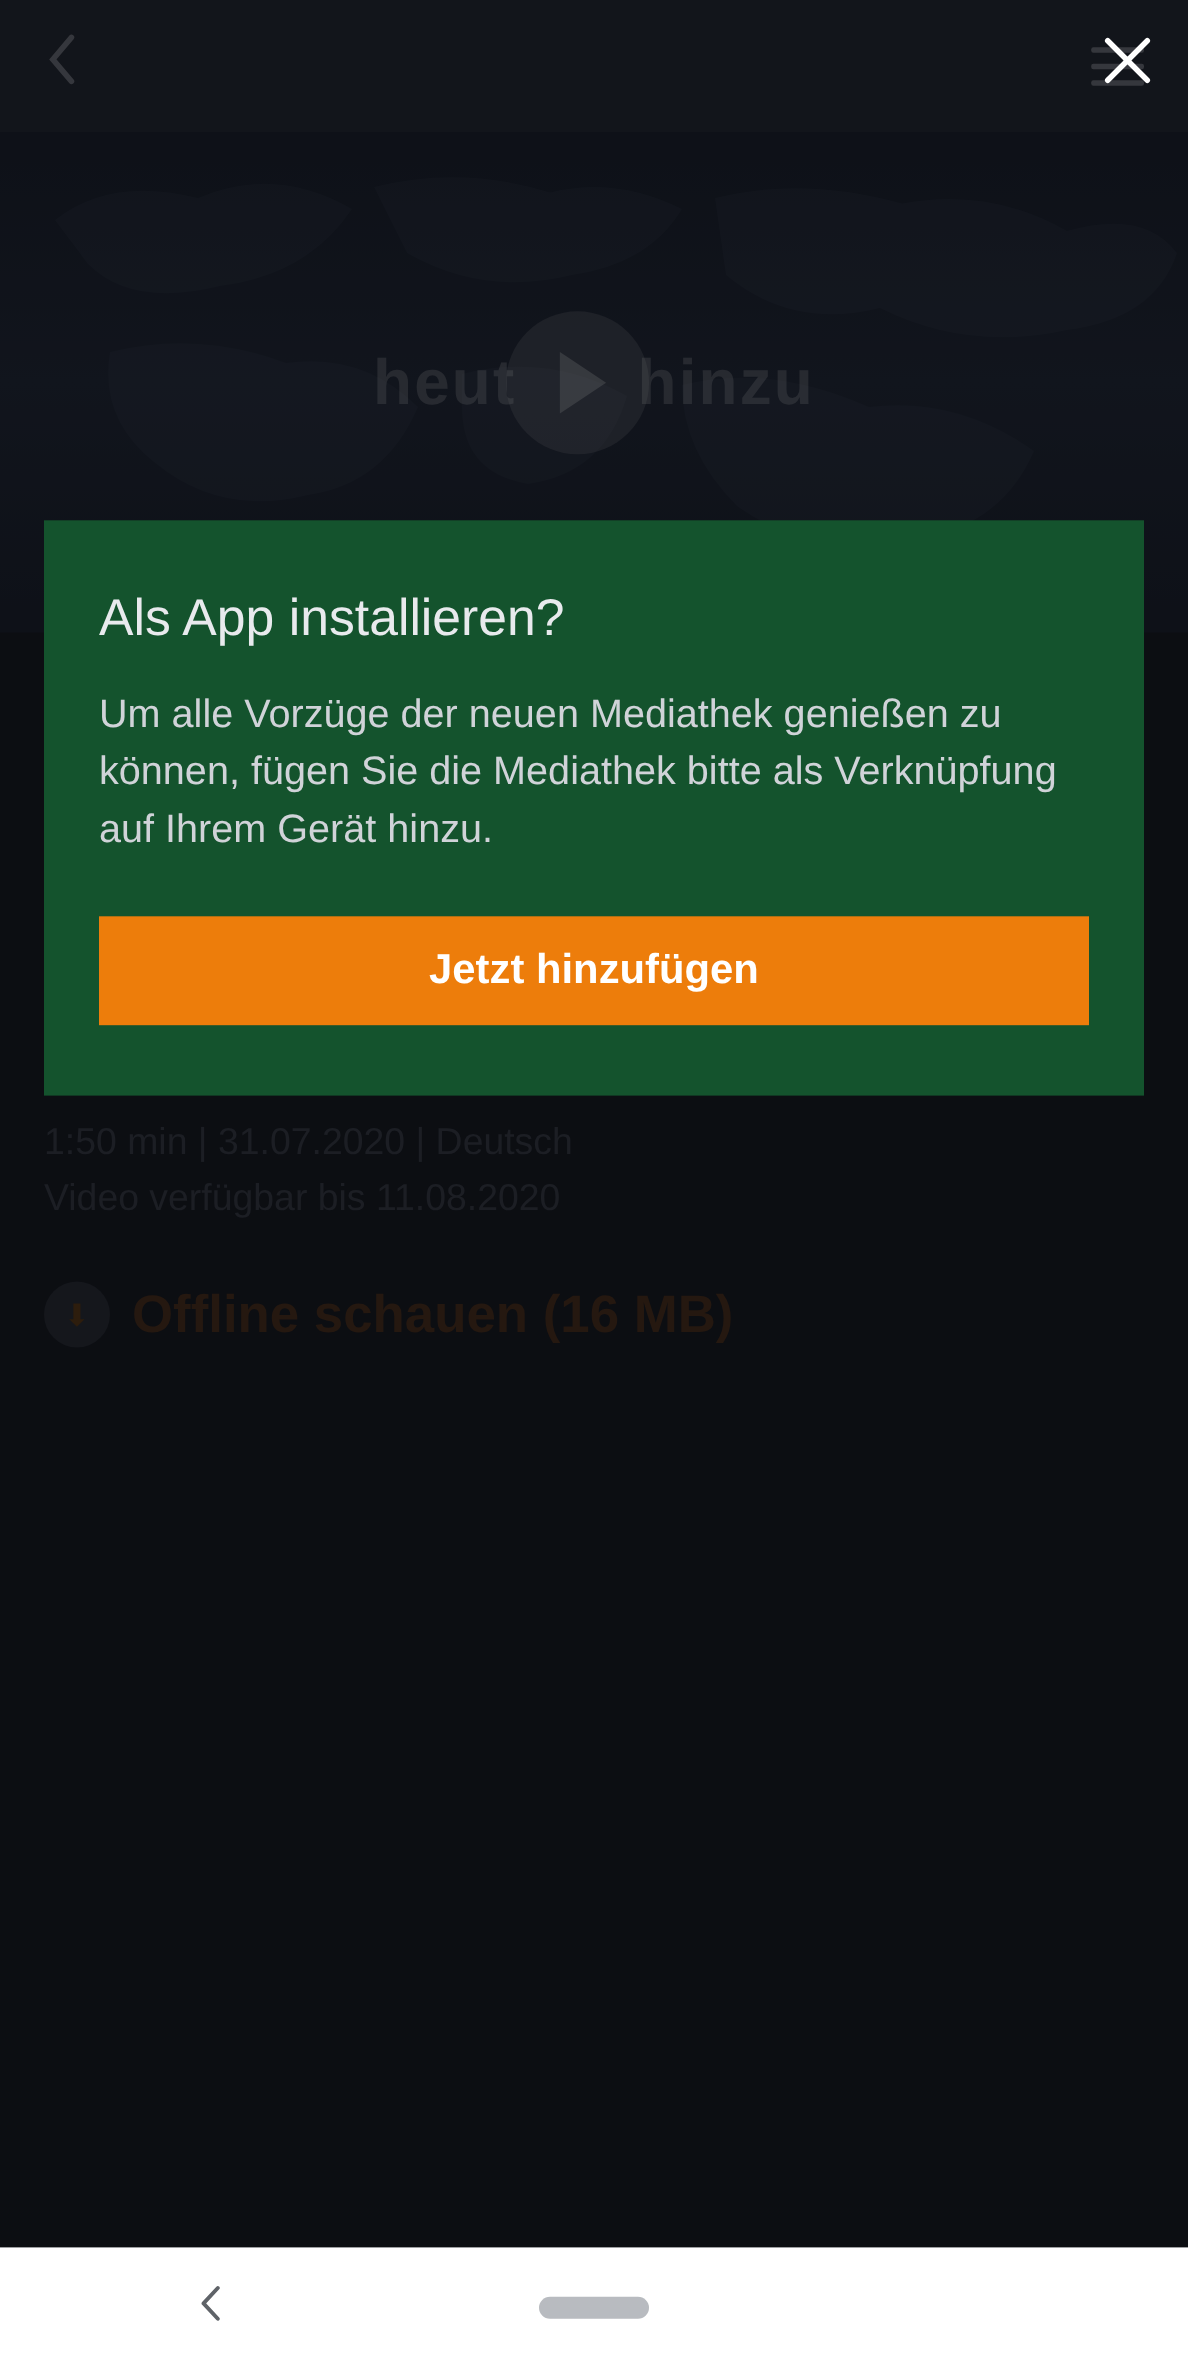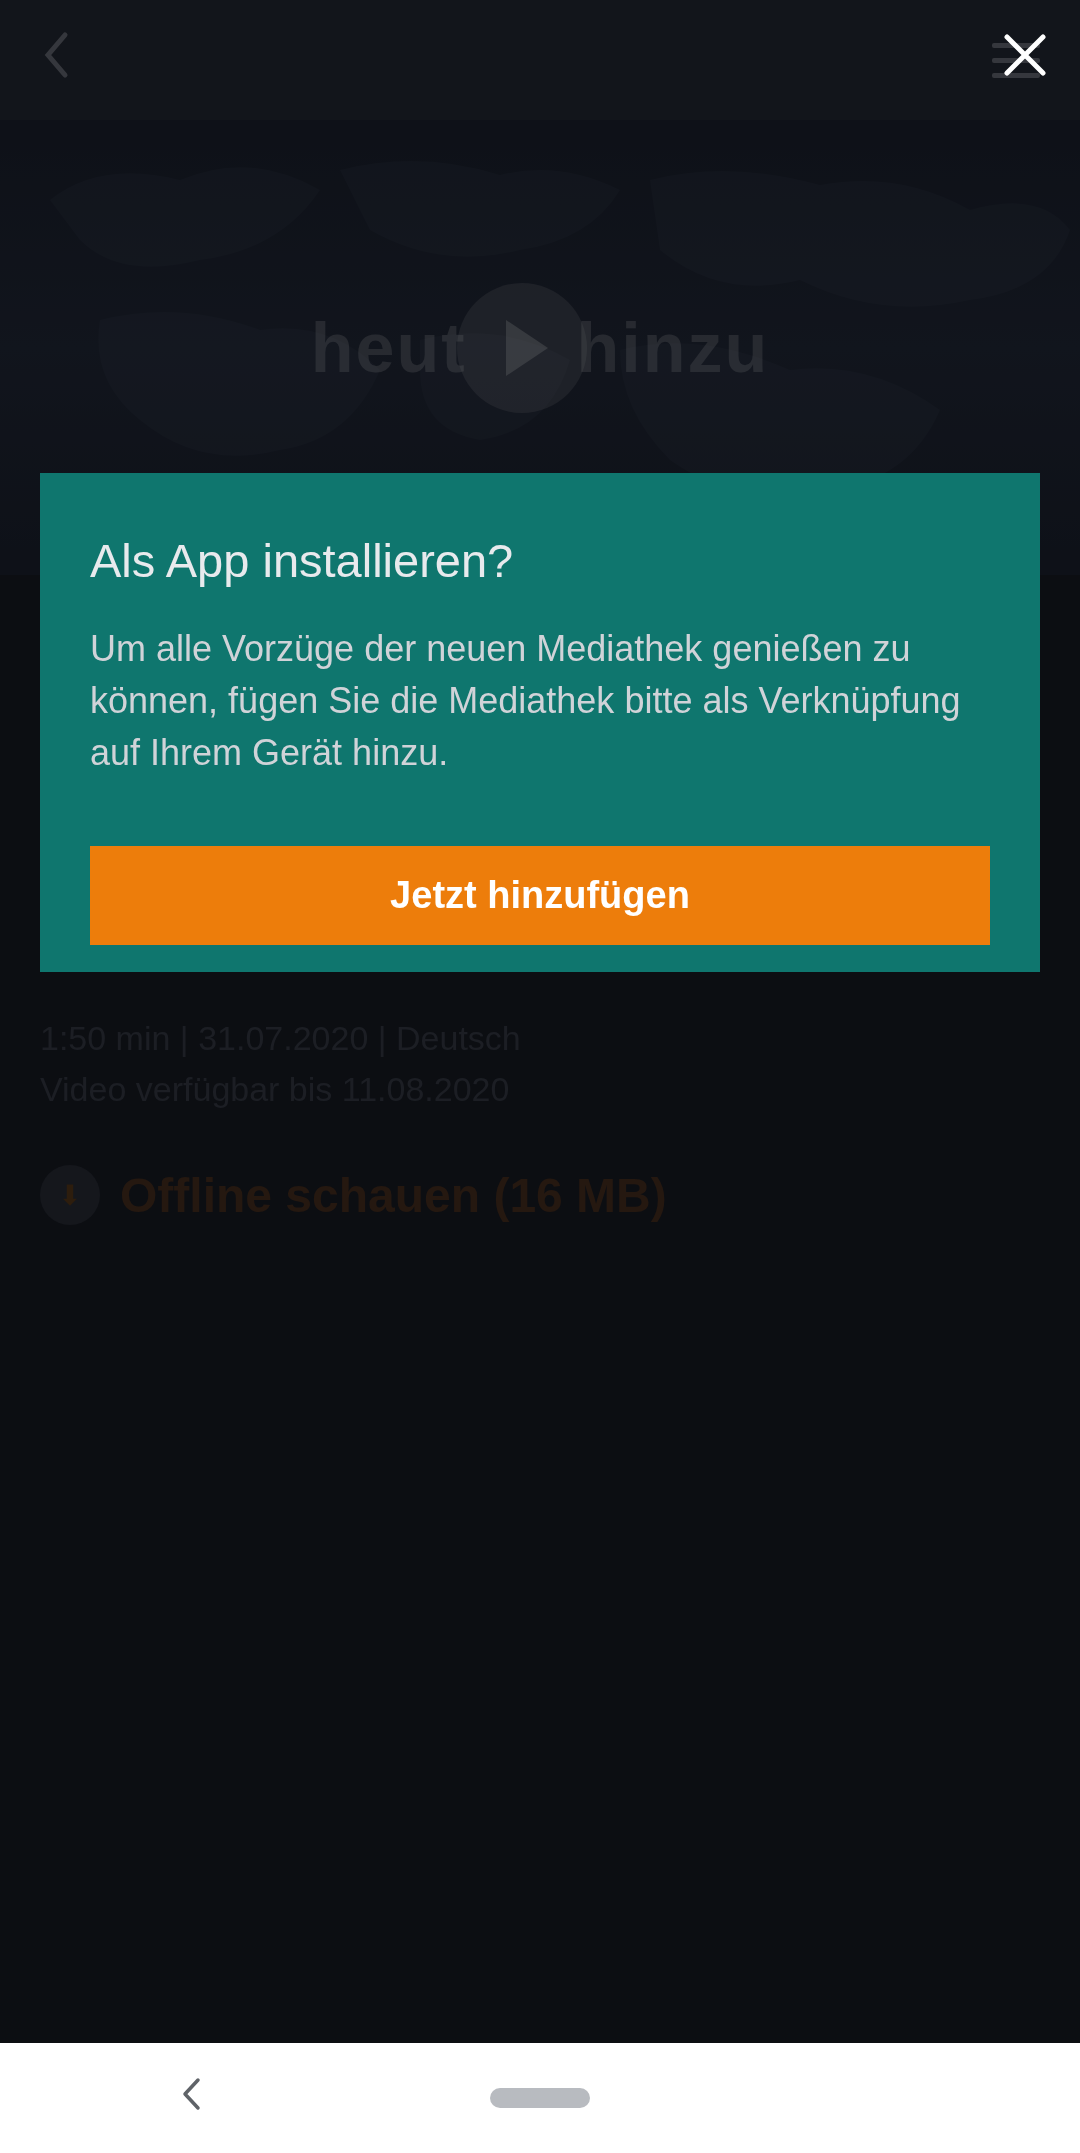--- a/index.html
+++ b/index.html
@@ -71,21 +71,21 @@
       width: 100%;
       height: 100%;
       opacity: 0.15;
     }
     
     .hero-logo {
       position: relative;
       z-index: 2;
       display: flex;
       align-items: center;
-      font-size: 70px;
+      font-size: 58px;
       font-weight: 700;
       color: rgba(255,255,255,0.2);
       letter-spacing: 2px;
     }
     
     .play-button {
       width: 130px;
       height: 130px;
       border-radius: 50%;
       background: rgba(255,255,255,0.12);
@@ -174,23 +174,23 @@
       display: flex;
       align-items: center;
       justify-content: center;
     }
     
     .modal {
       position: absolute;
       top: 473px;
       left: 40px;
       right: 40px;
-      background: #0f766e;
+      background: #14532d;
       z-index: 20;
-      padding: 60px 50px 27px 50px;
+      padding: 60px 50px 64px 50px;
     }
     
     .modal-title {
       font-size: 47px;
       color: #e8eaed;
       font-weight: 400;
       margin-bottom: 35px;
     }
     
     .modal-body {
@@ -204,21 +204,20 @@
     .modal-button {
       width: 100%;
       background: #ed7d0b;
       color: #fff;
       font-size: 38px;
       font-weight: 600;
       padding: 28px 0;
       text-align: center;
       border: none;
       cursor: pointer;
-      margin-top: 13px;
     }
     
     .system-nav {
       position: absolute;
       bottom: 0;
       left: 0;
       width: 100%;
       height: 110px;
       background: #fff;
       display: flex;

